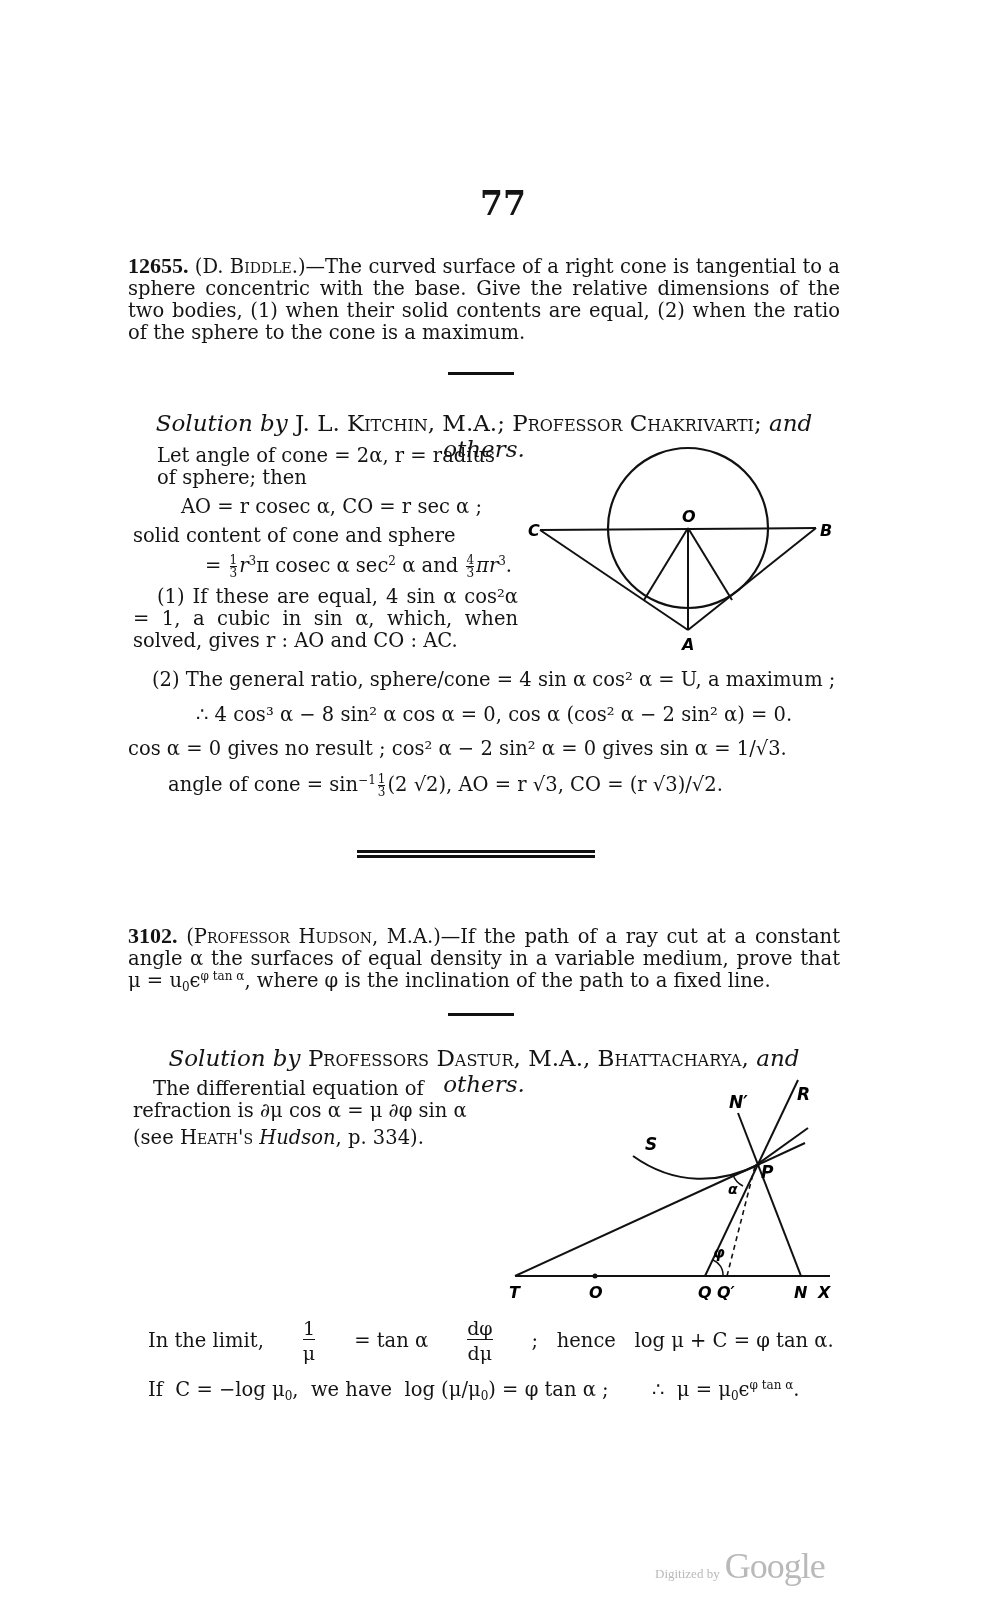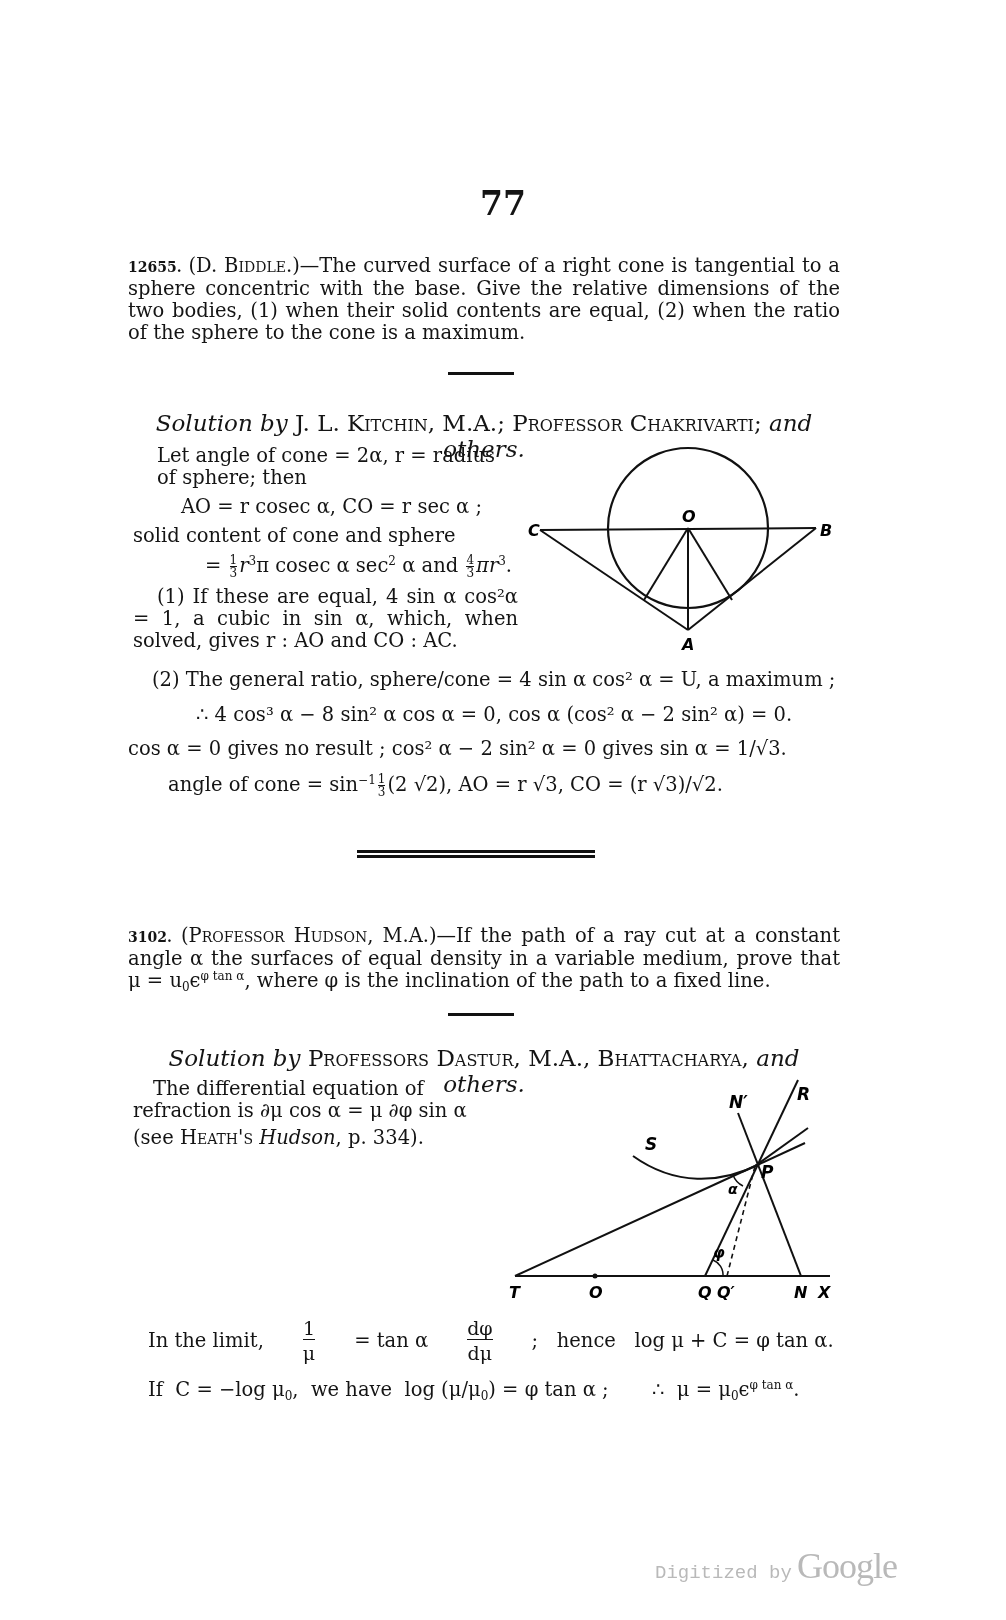--- a/index.html
+++ b/index.html
@@ -2,21 +2,21 @@
 <html><head>
 <meta charset="utf-8">
 <style>
   html, body { margin: 0; padding: 0; background: #ffffff; }
   body { width: 1006px; height: 1620px; position: relative; overflow: hidden;
          font-family: "DejaVu Serif", "Liberation Serif", serif; color: #141414; }
   .abs { position: absolute; }
   .page-num { left: 0; width: 1006px; top: 178px; text-align: center; font-size: 33px; font-weight: bold; margin-top: 6px; }
   .para { font-size: 19.5px; line-height: 22px; text-align: justify; text-align-last: left; }
   .p1 { left: 128px; top: 255px; width: 712px; }
-  .num { font-weight: bold; font-size: 14px; }
+  .num { font-weight: bold; font-size: 22px; font-family: Liberation Serif, serif; }
   .sc { font-variant: small-caps; }
   .it { font-style: italic; }
   .rule { background: #111; height: 3px; }
   .r1 { left: 448px; top: 372px; width: 66px; }
   .sol-head { font-size: 23px; text-align: center; left: 128px; width: 712px; }
   .sh1 { top: 410px; }
   .left-col { left: 133px; width: 385px; font-size: 19.5px; line-height: 22px; }
   .lc1 { top: 445px; }
   .indent { padding-left: 24px; }
   .mline { margin-top: 7px; }
@@ -29,21 +29,21 @@
   .lc2 { top: 1078px; width: 365px; }
   sup { font-size: 12px; vertical-align: 7px; line-height: 0; }
   sub { font-size: 12px; vertical-align: -4px; line-height: 0; }
   .frac { display: inline-block; vertical-align: middle; text-align: center; font-size: 12px; line-height: 12px; margin: 0 2px; }
   .frac span { display: block; }
   .frac .den { border-top: 1px solid #141414; }
   .bigfrac { display: inline-block; vertical-align: middle; text-align: center; font-size: 19px; line-height: 22px; margin: 0 6px; }
   .bigfrac span { display: block; }
   .bigfrac .den { border-top: 1.5px solid #141414; padding-top: 2px; }
   .google { left: 655px; top: 1545px; color: #b9b9b9; }
-  .google .dig { font-family: Liberation Mono, monospace; font-size: 19px; }
+  .google .dig { font-family: Liberation Serif, serif; font-size: 13px; }
   .google .g { font-family: "Liberation Serif", serif; font-size: 36px; letter-spacing: -1px; }
   svg text { font-family: "DejaVu Sans", sans-serif; font-style: italic; font-weight: bold; }
 </style>
 </head>
 <body>
 
 <div class="abs page-num">77</div>
 
 <div class="abs para p1">
   <span class="num">12655.</span>

